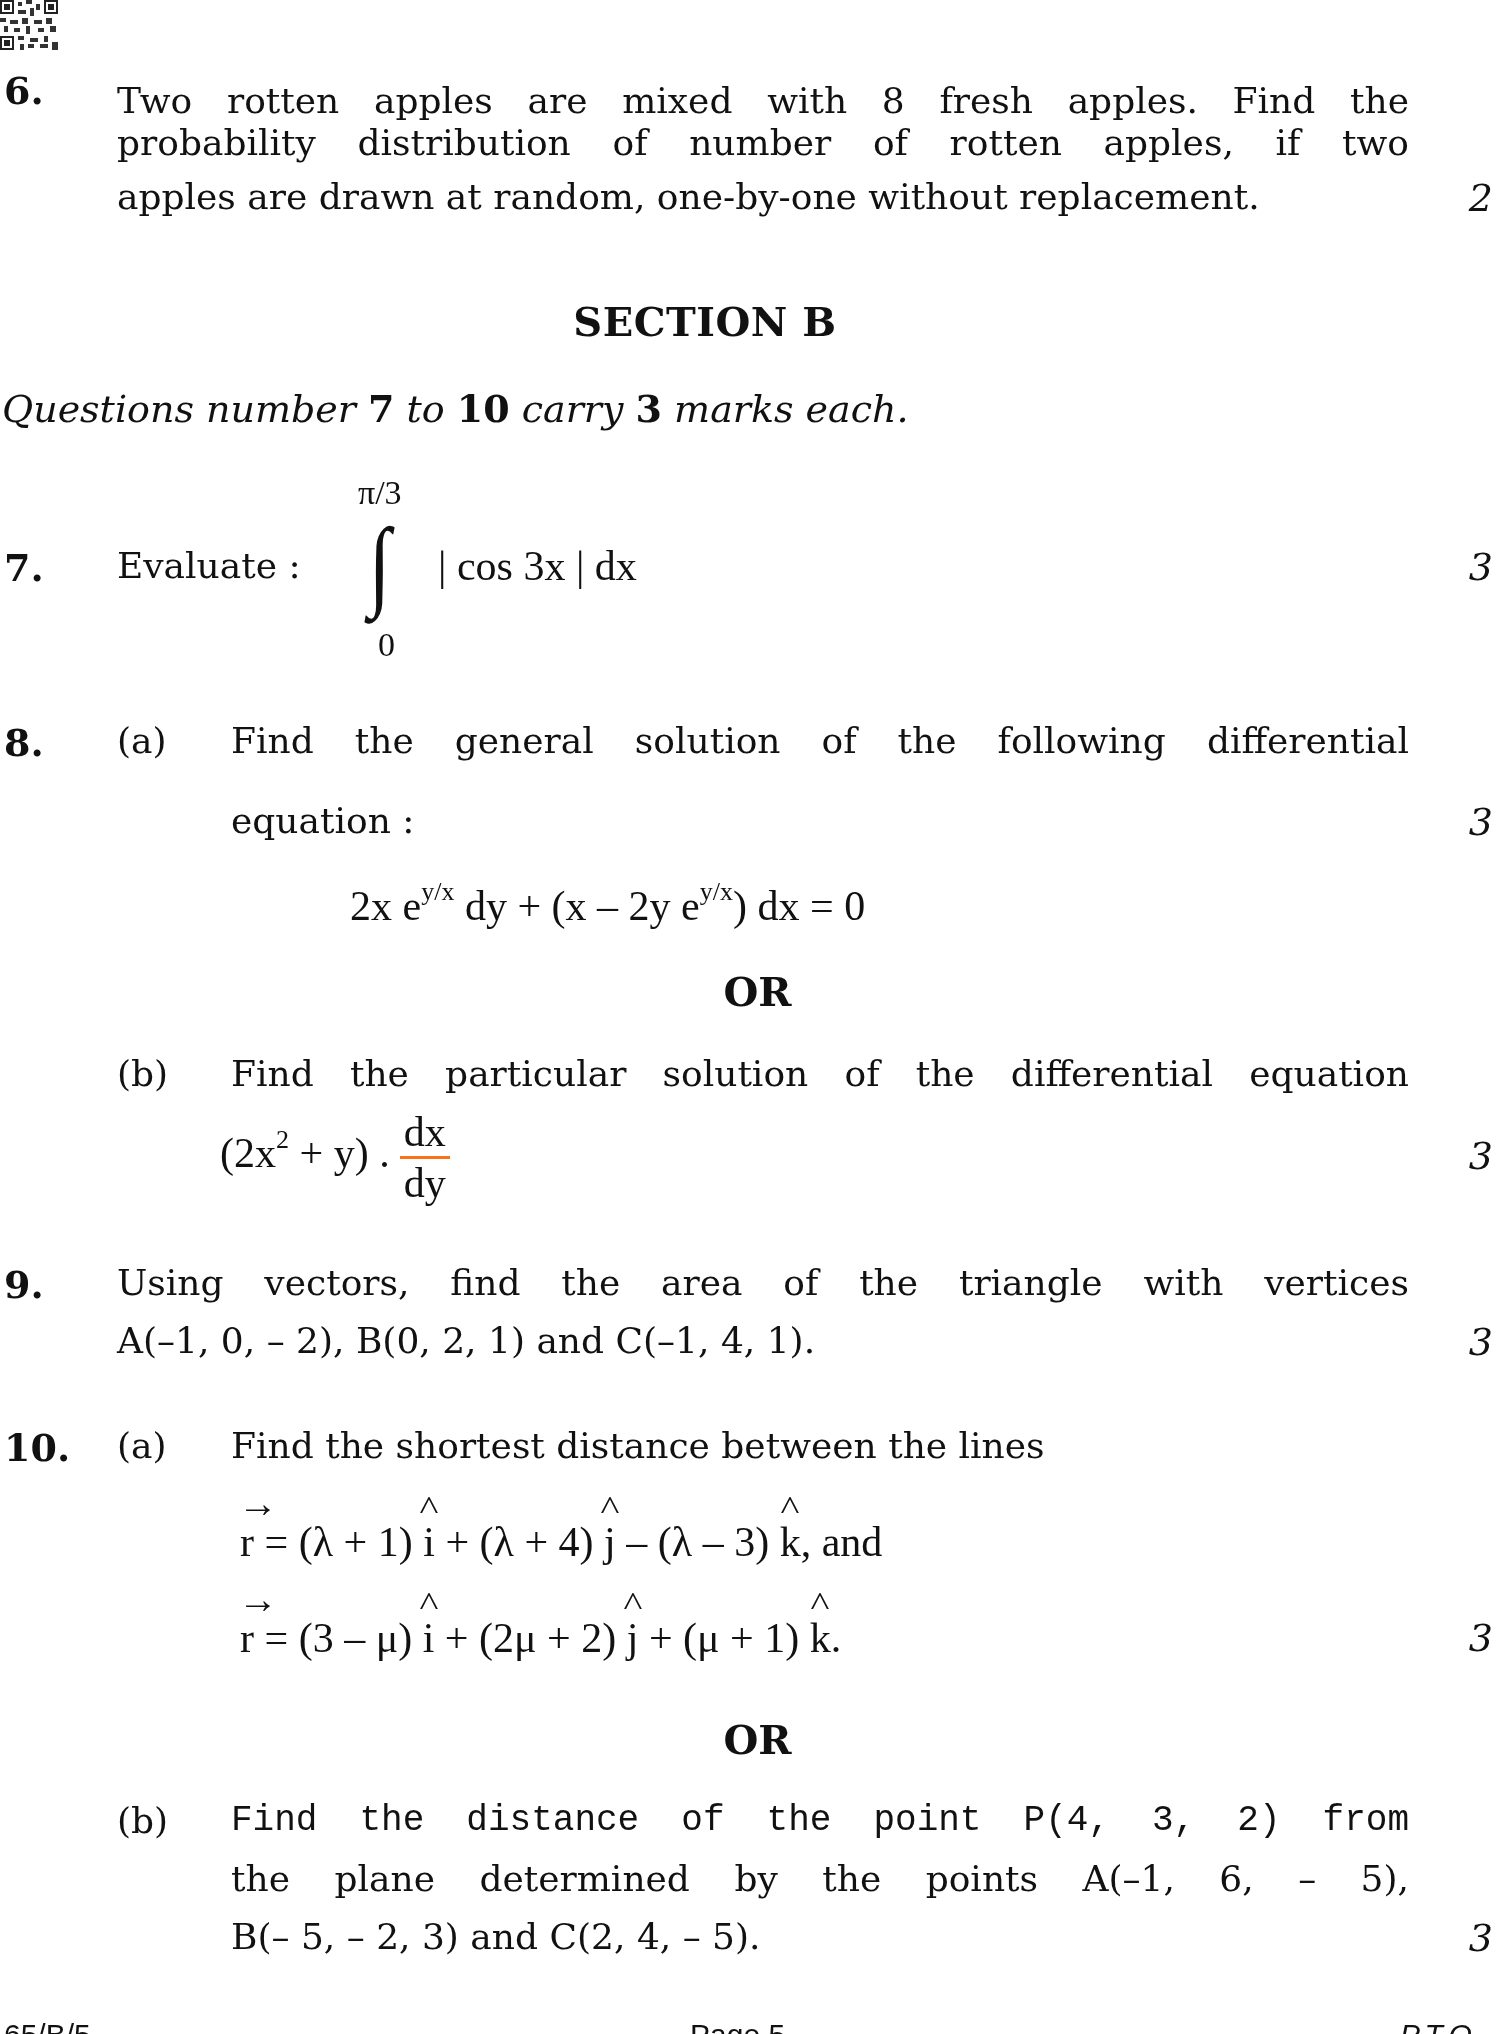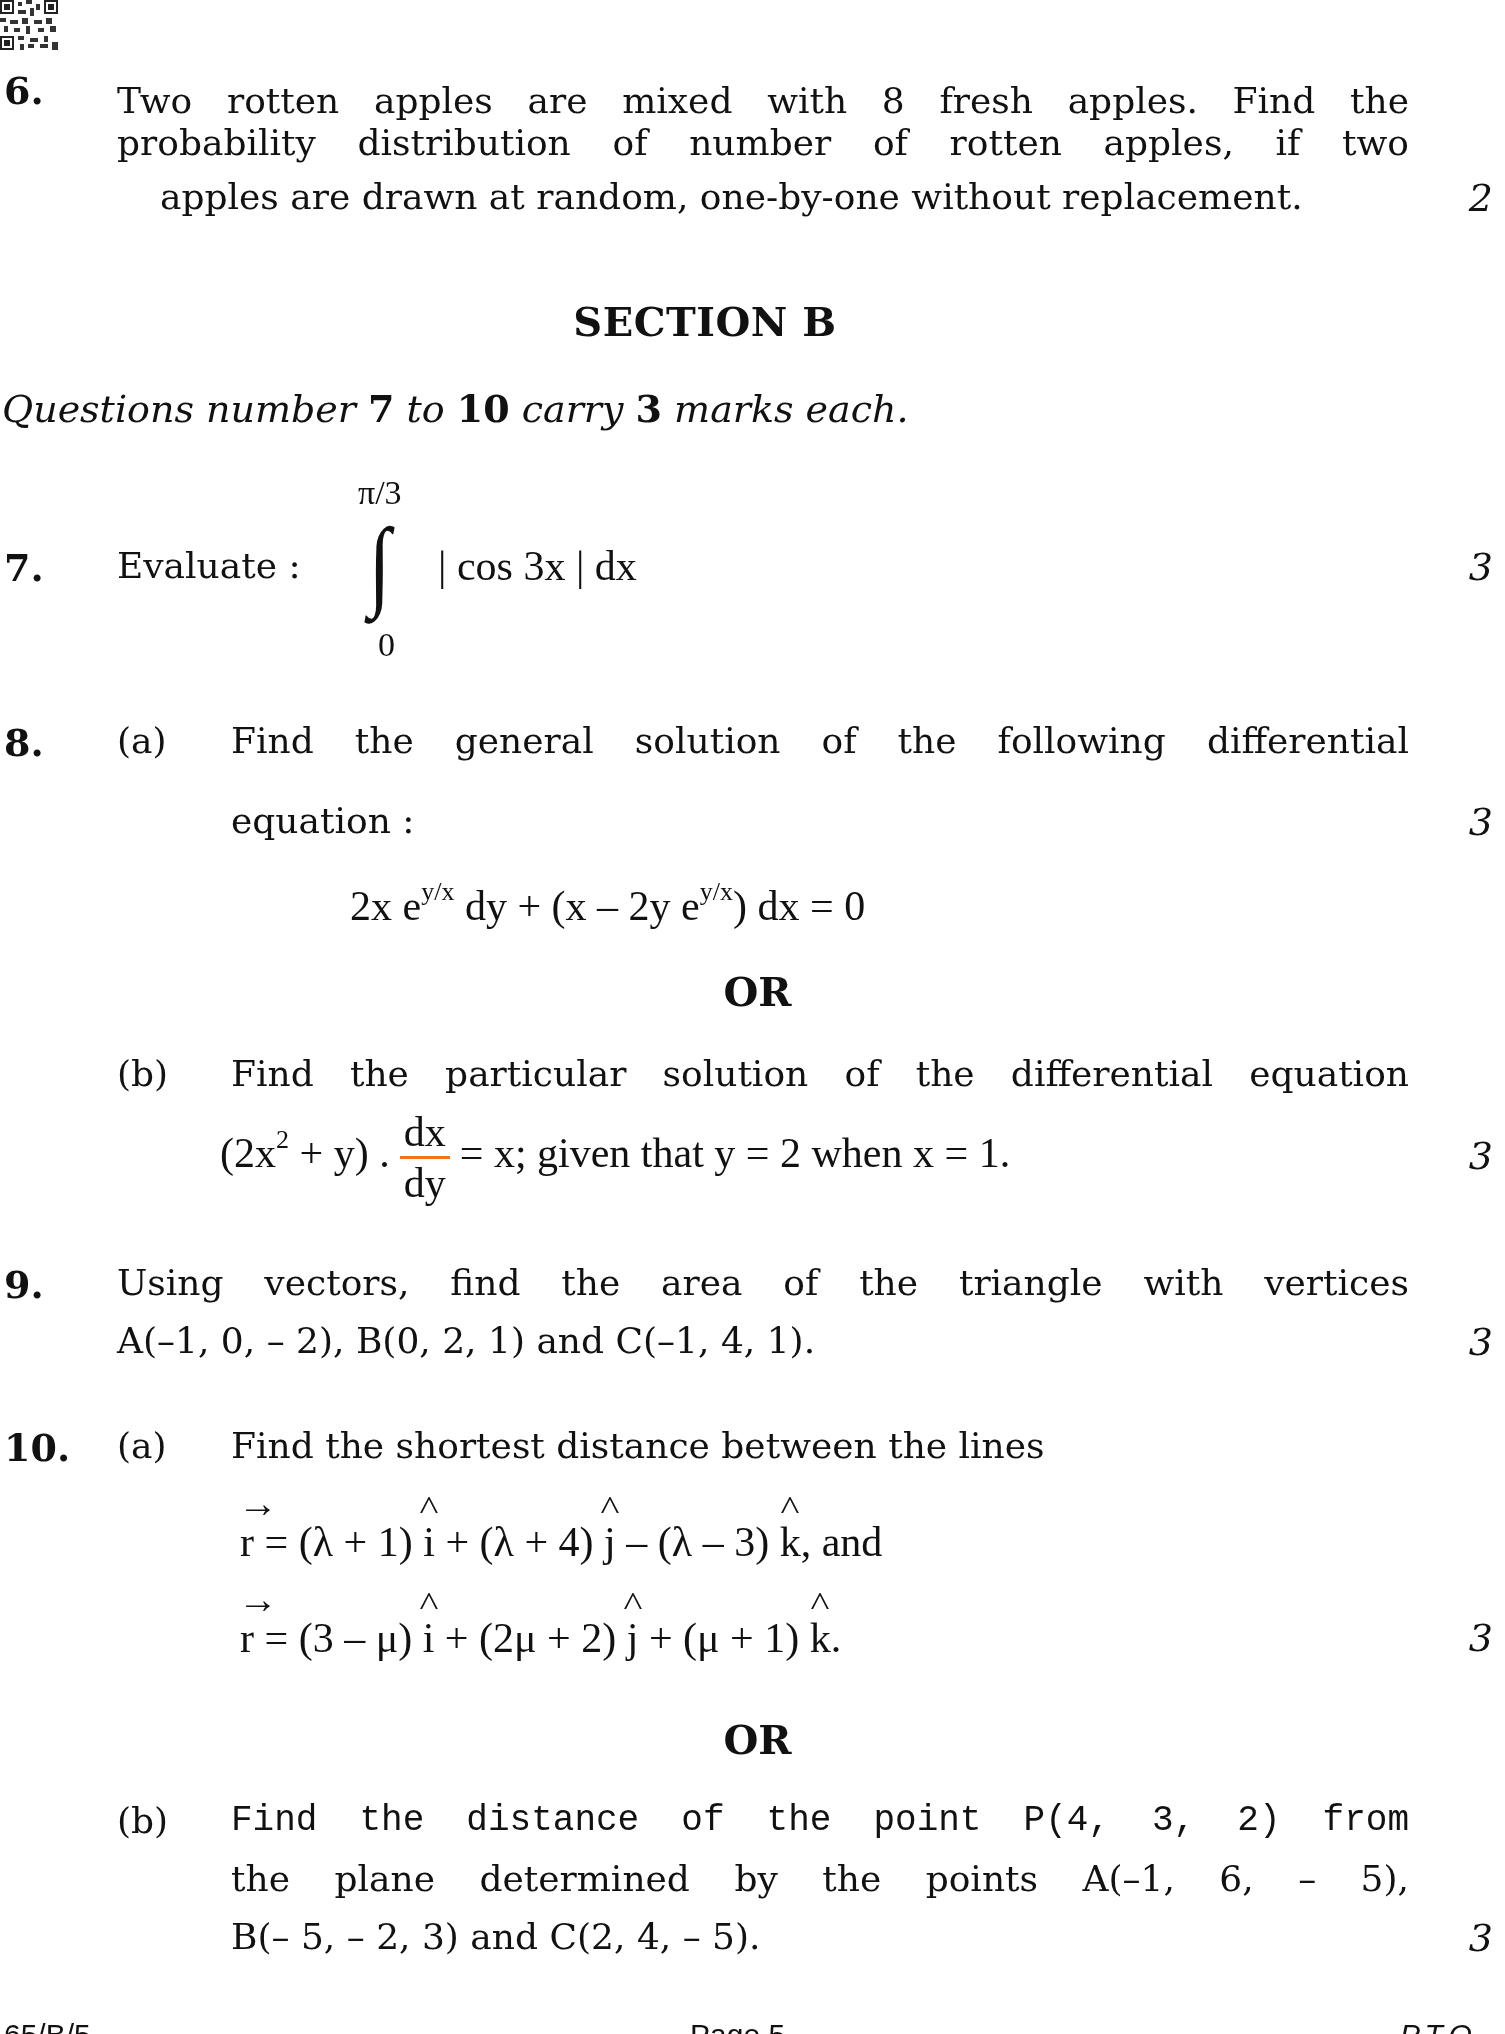--- a/index.html
+++ b/index.html
@@ -74,21 +74,21 @@
   <rect x="10" y="22" width="2" height="3" fill="#333"></rect>
     <rect x="14" y="22" width="3" height="2" fill="#333"></rect>
     <rect x="20" y="22" width="4" height="2" fill="#333"></rect>
     <rect x="26" y="21" width="3" height="4" fill="#333"></rect>
 </svg>
 
 <div>
   <div class="abs qnum" style="top:68px;">6.</div>
   <div class="abs line" style="top:80px;">Two rotten apples are mixed with 8 fresh apples. Find the</div>
   <div class="abs line" style="top:122px;">probability distribution of number of rotten apples, if two</div>
-  <div class="abs line last" style="top:176px;margin-left:43px;">apples are drawn at random, one-by-one without replacement.</div>
+  <div class="abs line last" style="top:176px;">apples are drawn at random, one-by-one without replacement.</div>
   <div class="abs marks" style="top:176px;">2</div>
 </div>
 
 <div class="abs section-title" style="top:298px;">SECTION B</div>
 <div class="abs instr" style="top:386px;"><span>Questions number </span><b>7</b><span> to </span><b>10</b><span> carry </span><b>3</b><span> marks each.</span></div>
 
 <div>
   <div class="abs qnum" style="top:545px;">7.</div>
   <div class="abs sub" style="top:545px;">Evaluate :</div>
   <div class="abs math" style="left:358px; top:474px; font-size:34px;">π/3</div>
@@ -103,21 +103,21 @@
   <div class="abs sub" style="top:720px;">(a)</div>
   <div class="abs line sub2" style="top:720px;">Find the general solution of the following differential</div>
   <div class="abs sub" style="left:231px; top:800px;">equation :</div>
   <div class="abs marks" style="top:800px;">3</div>
   <div class="abs math" style="left:350px; top:882px;"><span>2x e</span><sup>y/x</sup><span> dy + (x – 2y e</span><sup>y/x</sup><span>) dx = 0</span></div>
 
   <div class="abs or" style="top:968px;">OR</div>
 
   <div class="abs sub" style="top:1053px;">(b)</div>
   <div class="abs line sub2" style="top:1053px;">Find the particular solution of the differential equation</div>
-  <div class="abs math" style="left:220px; top:1108px;"><span>(2x</span><sup>2</sup><span> + y) .</span><span class="frac"><span class="num">dx</span><span class="den">dy</span></span><span>= x;  given that y = 2 when x = 1.</span></div>
+  <div class="abs math" style="left:220px; top:1108px;"><span>(2x</span><sup>2</sup><span> + y) .</span><span class="frac"><span class="num">dx</span><span class="den">dy</span></span></div>
   <div class="abs marks" style="top:1134px;">3</div>
 </div>
 
 <div>
   <div class="abs qnum" style="top:1262px;">9.</div>
   <div class="abs line" style="top:1262px;">Using vectors, find the area of the triangle with vertices</div>
   <div class="abs line last" style="top:1320px;">A(–1, 0, – 2), B(0, 2, 1) and C(–1, 4, 1).</div>
   <div class="abs marks" style="top:1320px;">3</div>
 </div>
 

